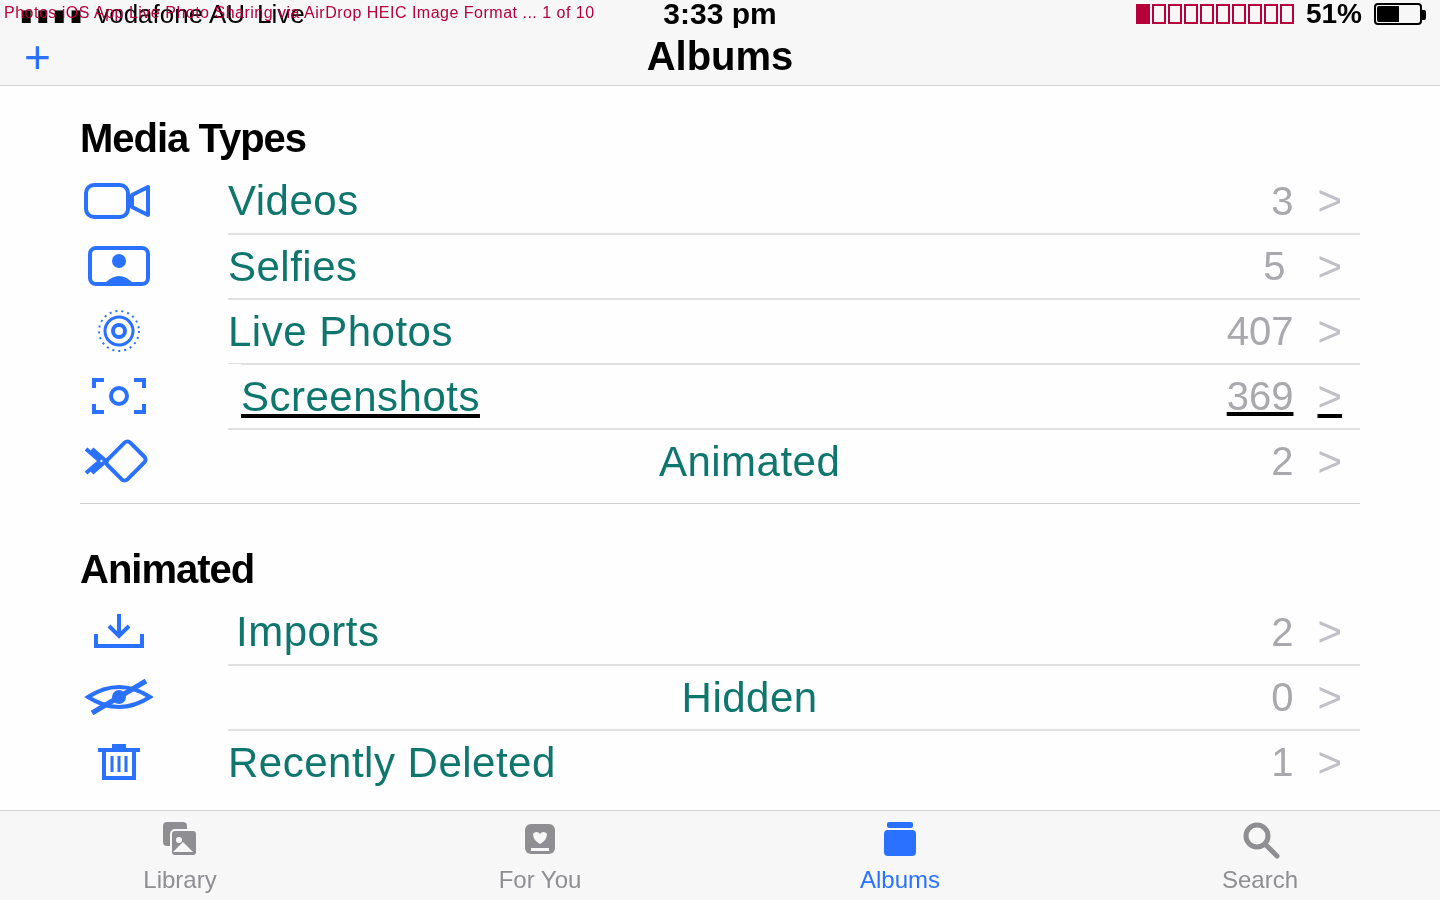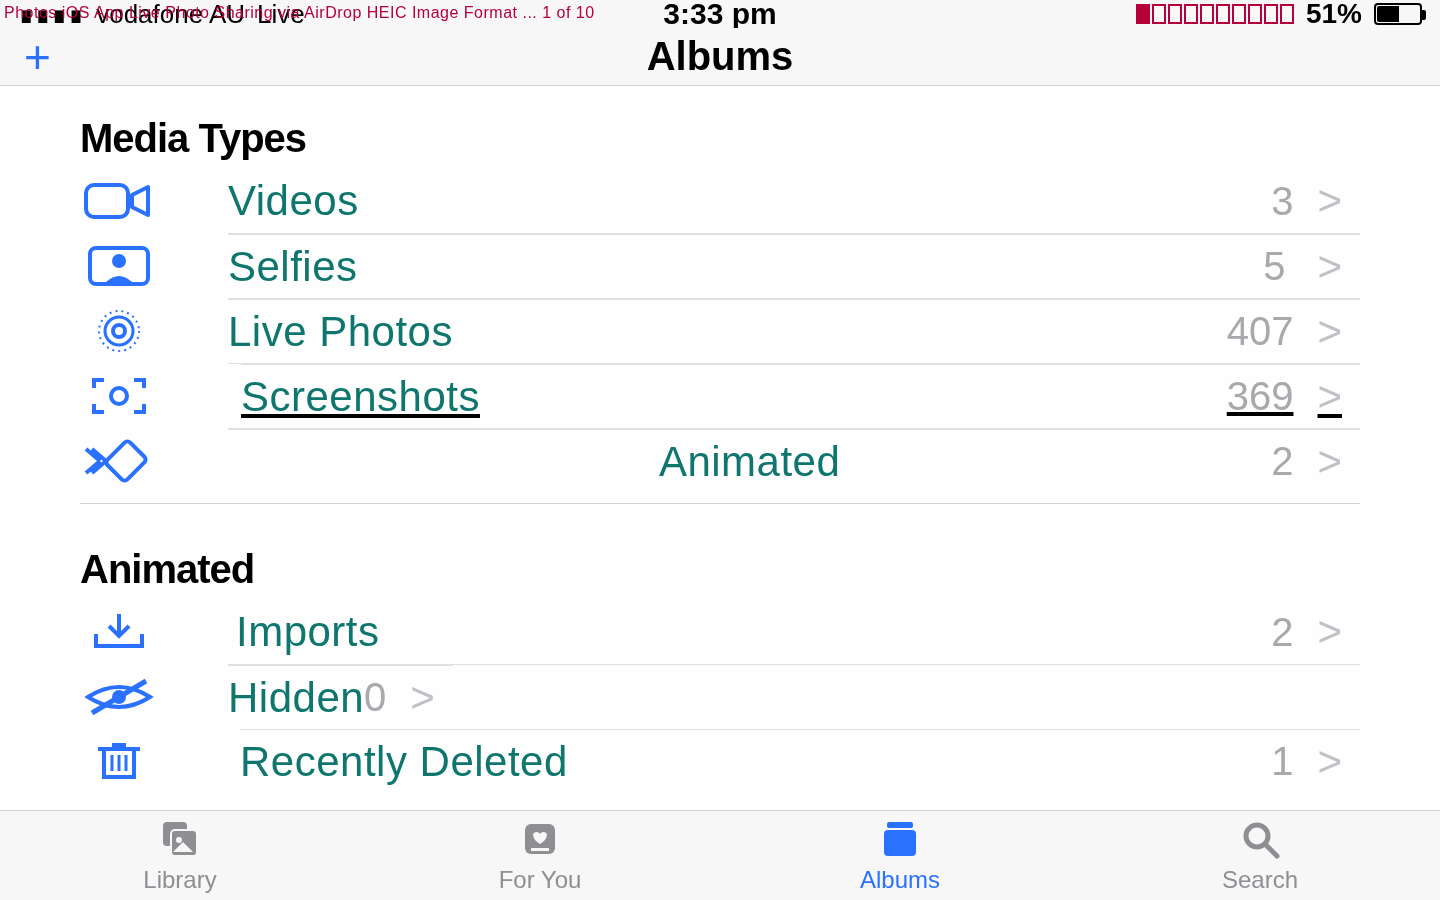--- a/index.html
+++ b/index.html
@@ -237,21 +237,21 @@
           </svg>
         </div>
         <div class="row" style="border-top: none; margin-left: 8px; flex: 1 1 0%;">
           <span class="row-label">Imports</span>
           <span class="row-count">2</span>
           <span class="chevron">&gt;</span>
         </div>
       </div>
       <div style="border-top: 1px solid rgb(224, 224, 224); margin-left: 148px;"></div>
     </div>
-    <div style="display: flex; flex-direction: row; text-align: center;">
+    <div style="display: flex; flex-direction: column; text-align: center;">
       <div class="row-wrap">
         <div class="row-icon">
           <svg viewBox="0 0 74 44">
             <path d="M6 22 Q37 2 68 22 Q37 42 6 22 Z" fill="none" stroke="#2b71ff" stroke-width="4"></path>
             <circle cx="37" cy="22" r="7" fill="#2b71ff"></circle>
             <line x1="10" y1="38" x2="64" y2="6" stroke="#2b71ff" stroke-width="5"></line>
           </svg>
         </div>
         <div class="row" style="margin-left: 0px; flex: 1 1 0%;">
           <span class="row-label">Hidden</span>
@@ -264,21 +264,21 @@
     <div style="display: flex; flex-direction: column;">
       <div class="row-wrap">
         <div class="row-icon">
           <svg viewBox="0 0 74 44">
             <path d="M16 10 H58 M22 10 V38 H52 V10 M30 6 H44" fill="none" stroke="#2b71ff" stroke-width="4"></path>
             <line x1="30" y1="16" x2="30" y2="32" stroke="#2b71ff" stroke-width="3"></line>
             <line x1="37" y1="16" x2="37" y2="32" stroke="#2b71ff" stroke-width="3"></line>
             <line x1="44" y1="16" x2="44" y2="32" stroke="#2b71ff" stroke-width="3"></line>
           </svg>
         </div>
-        <div class="row" style="margin-left: 12px; flex: 1 1 0%;">
+        <div class="row" style="margin-left: 0px; flex: 1 1 0%;">
           <span class="row-label">Recently Deleted</span>
           <span class="row-count">1</span>
           <span class="chevron">&gt;</span>
         </div>
       </div>
     </div>
   </div>
 
 <div class="tab-bar" id="tabbar">
     <div class="tab">

